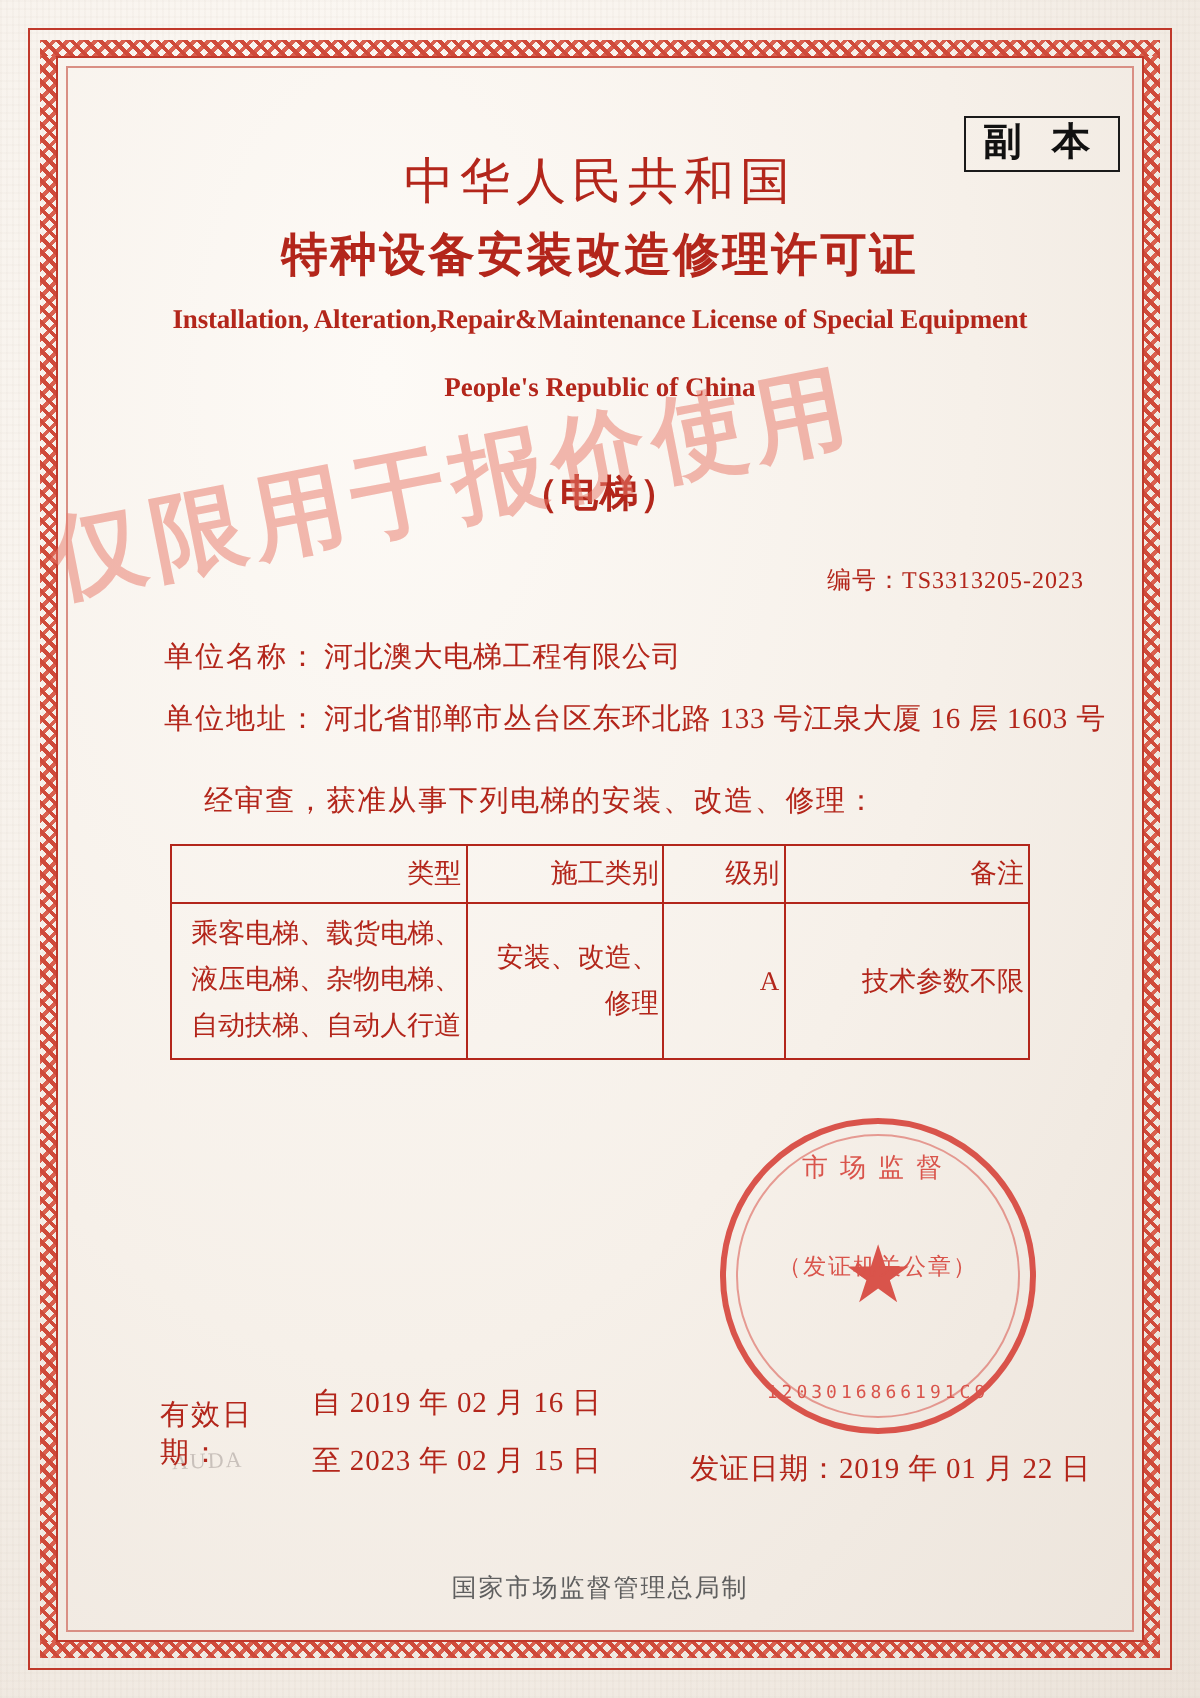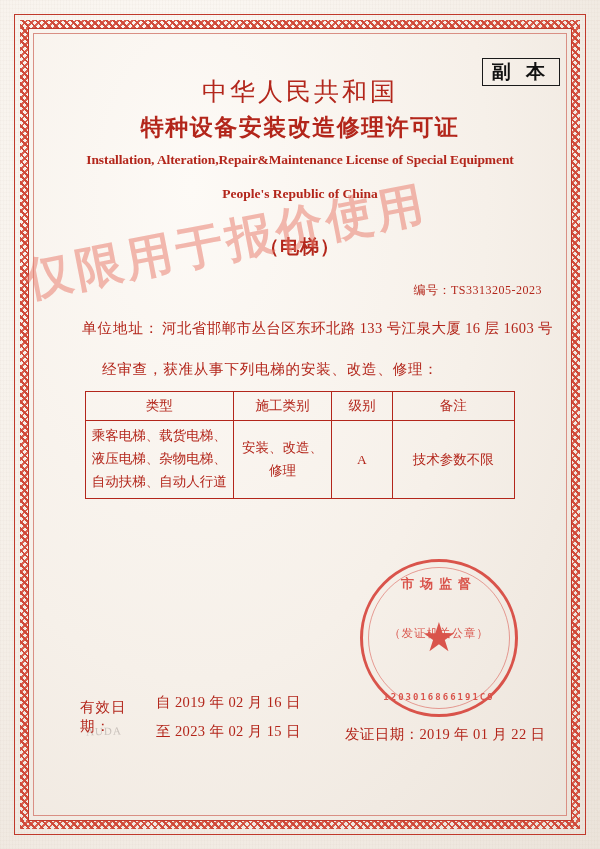--- a/index.html
+++ b/index.html
@@ -178,21 +178,21 @@
 
   table.scope {
     margin: 12px auto 0 auto;
     width: 430px;
     border-collapse: collapse;
     color: #b3261b;
     font-size: 13.5px;
   }
   table.scope th, table.scope td {
     border: 1px solid #b3261b;
-    text-align: center;
+    text-align: right;
     vertical-align: middle;
     padding: 4px 2px;
     font-weight: 400;
   }
   table.scope th {
     font-weight: 400;
     padding: 5px 2px;
   }
   .col-type { width: 150px; }
   .col-work { width: 98px; }
@@ -274,21 +274,21 @@
     font-size: 40px;
     line-height: 1;
     color: #d4332a;
   }
   .seal .arc-top, .seal .arc-bottom {
     position: absolute;
     left: 0; right: 0;
     text-align: center;
     font-size: 13px;
     letter-spacing: 6px;
-    font-weight: 700;
+    font-weight: 400;
   }
   .seal .arc-top { top: 13px; }
   .seal .arc-bottom {
     bottom: 12px;
     font-size: 9px;
     letter-spacing: 2px;
     font-family: "DejaVu Sans Mono", monospace;
   }
   .seal-org {
     position: absolute;
@@ -343,20 +343,24 @@
       <div class="t-cn2">特种设备安装改造修理许可证</div>
       <div class="t-en1">Installation, Alteration,Repair&amp;Maintenance License of Special Equipment</div>
       <div class="t-en2">People's Republic of China</div>
     </div>
 
     <div class="category">（电梯）</div>
 
     <div class="cert-no">编号：TS3313205-2023</div>
 
     <div class="fields">
+      <div class="field-row">
+        <div class="field-label">单位名称：</div>
+        <div class="field-value">河北澳大电梯工程有限公司</div>
+      </div>
       <div class="field-row">
         <div class="field-label">单位地址：</div>
         <div class="field-value">河北省邯郸市丛台区东环北路 133 号江泉大厦 16 层 1603 号</div>
       </div>
     </div>
 
     <div class="approval-line">经审查，获准从事下列电梯的安装、改造、修理：</div>
 
     <table class="scope">
       <thead>
@@ -392,16 +396,17 @@
         <div class="valid-dates">
           <div>自 2019 年 02 月 16 日</div>
           <div>至 2023 年 02 月 15 日</div>
         </div>
         <div class="issue-col">
           <span>发证日期：</span><span>2019 年 01 月 22 日</span>
         </div>
       </div>
     </div>
 
+    <div class="footer">国家市场监督管理总局制</div>
   </div>
 
   <div class="watermark">仅限用于报价使用</div>
 </div>
 
 </body></html>

